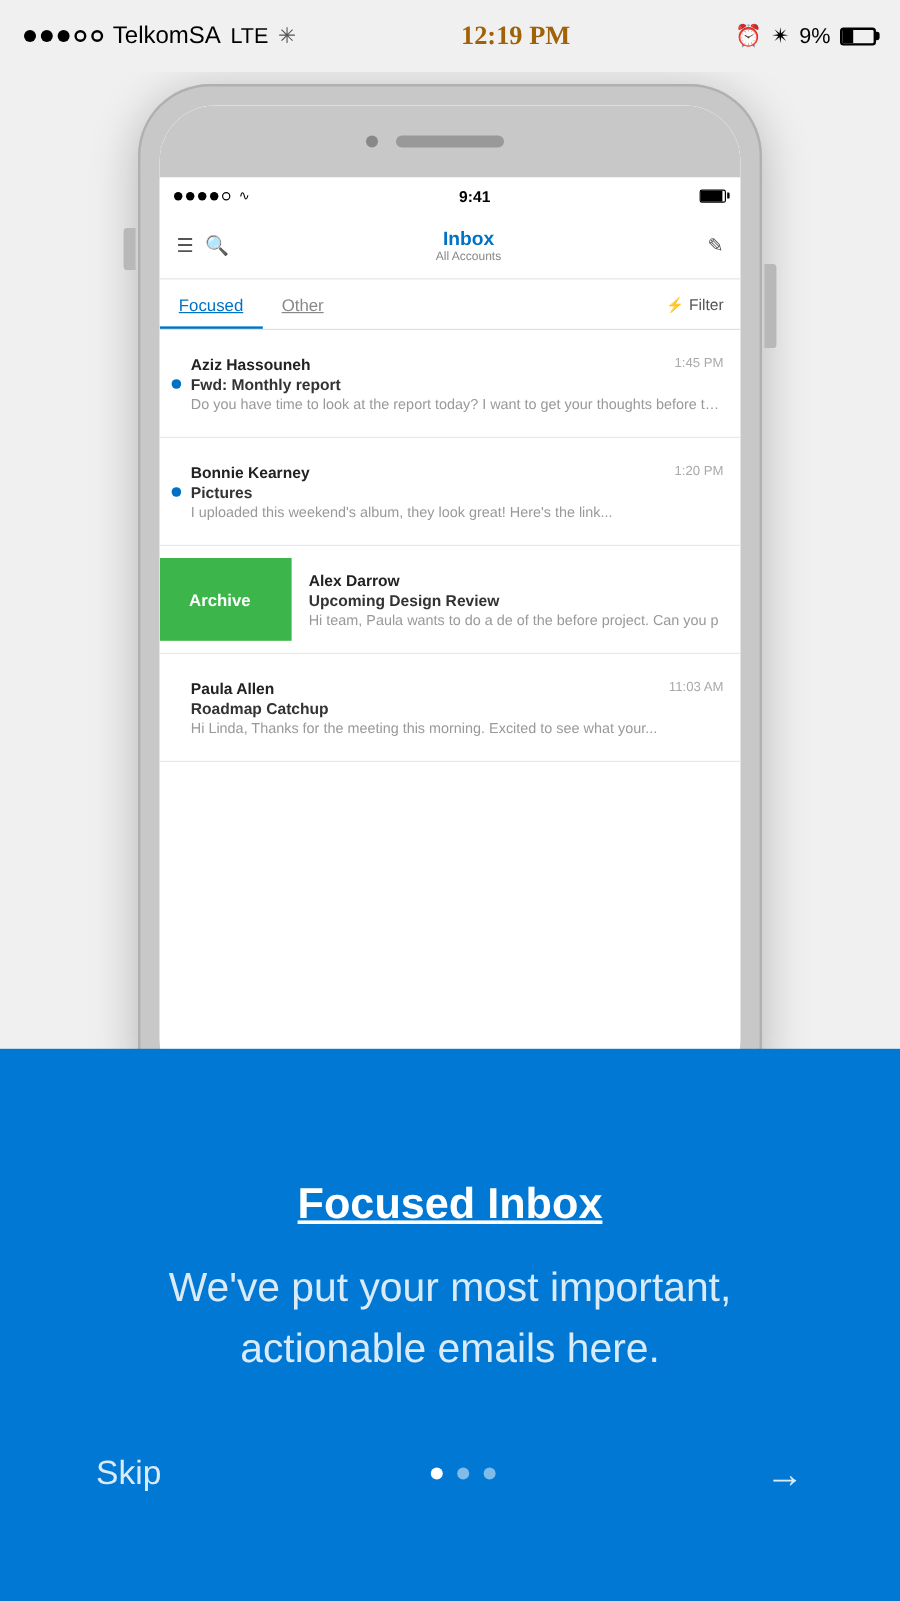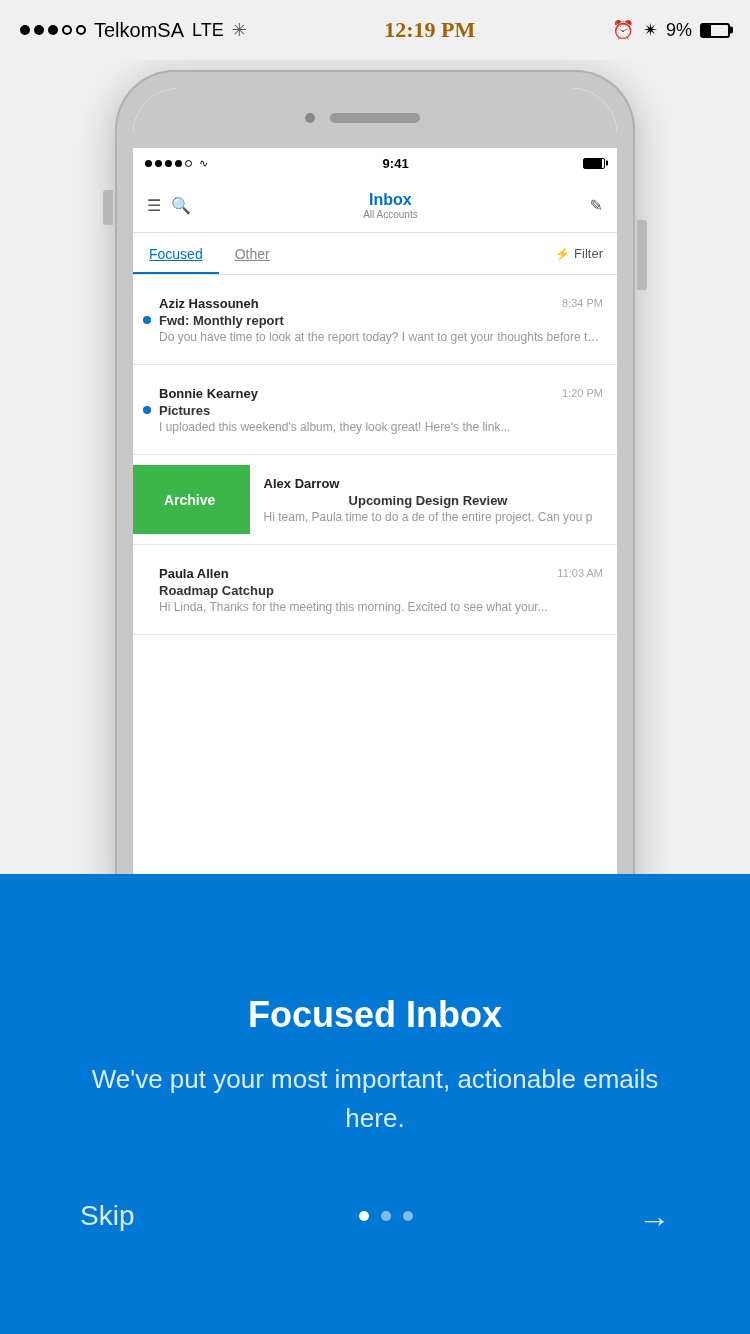--- a/index.html
+++ b/index.html
@@ -468,21 +468,20 @@
       font-weight: 600;
       flex-shrink: 0;
     }
 
     .swiped-content {
       flex: 1;
       padding: 10px 14px;
       display: flex;
       flex-direction: column;
       justify-content: center;
-      text-align: center;
     }
 
     
     .bottom-section {
       position: absolute;
       bottom: 0;
       left: 0;
       width: 750px;
       height: 460px;
       background: #0078D4;
@@ -492,24 +491,25 @@
       justify-content: center;
       padding: 40px 60px 20px;
     }
 
     .feature-title {
       font-size: 36px;
       font-weight: 600;
       color: #fff;
       margin-bottom: 24px;
       text-align: center;
+      text-decoration: underline;
     }
 
     .feature-desc {
-      font-size: 26px;
+      font-size: 34px;
       color: rgba(255,255,255,0.85);
       text-align: center;
       line-height: 1.5;
       margin-bottom: 40px;
     }
 
     .bottom-nav {
       width: 100%;
       display: flex;
       align-items: center;
@@ -625,21 +625,21 @@
             <span>Filter</span>
           </div>
         </div>
 
         <div class="email-list">
 
           <div class="email-item">
             <div class="unread-dot"></div>
             <div class="email-header">
               <span class="email-sender">Aziz Hassouneh</span>
-              <span class="email-time">8:34 PM</span>
+              <span class="email-time">1:45 PM</span>
             </div>
             <div class="email-subject">Fwd: Monthly report</div>
             <div class="email-preview">Do you have time to look at the report today? I want to get your thoughts before the...</div>
           </div>
 
           <div class="email-item">
             <div class="unread-dot"></div>
             <div class="email-header">
               <span class="email-sender">Bonnie Kearney</span>
               <span class="email-time">1:20 PM</span>
@@ -648,21 +648,21 @@
             <div class="email-preview">I uploaded this weekend's album, they look great! Here's the link...</div>
           </div>
 
           <div class="email-item swiped">
             <div class="archive-btn">Archive</div>
             <div class="swiped-content">
               <div class="email-header">
                 <span class="email-sender">Alex Darrow</span>
               </div>
               <div class="email-subject">Upcoming Design Review</div>
-              <div class="email-preview">Hi team, Paula time to do a de of the entire project. Can you p</div>
+              <div class="email-preview">Hi team, Paula wants to do a de of the before project. Can you p</div>
             </div>
           </div>
 
           <div class="email-item">
             <div class="email-header">
               <span class="email-sender">Paula Allen</span>
               <span class="email-time">11:03 AM</span>
             </div>
             <div class="email-subject">Roadmap Catchup</div>
             <div class="email-preview">Hi Linda, Thanks for the meeting this morning. Excited to see what your...</div>

